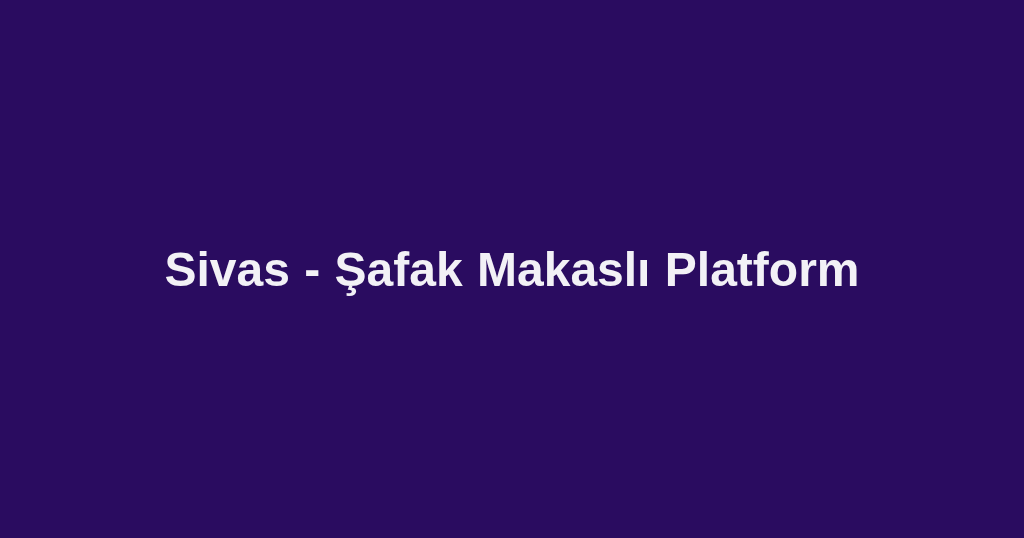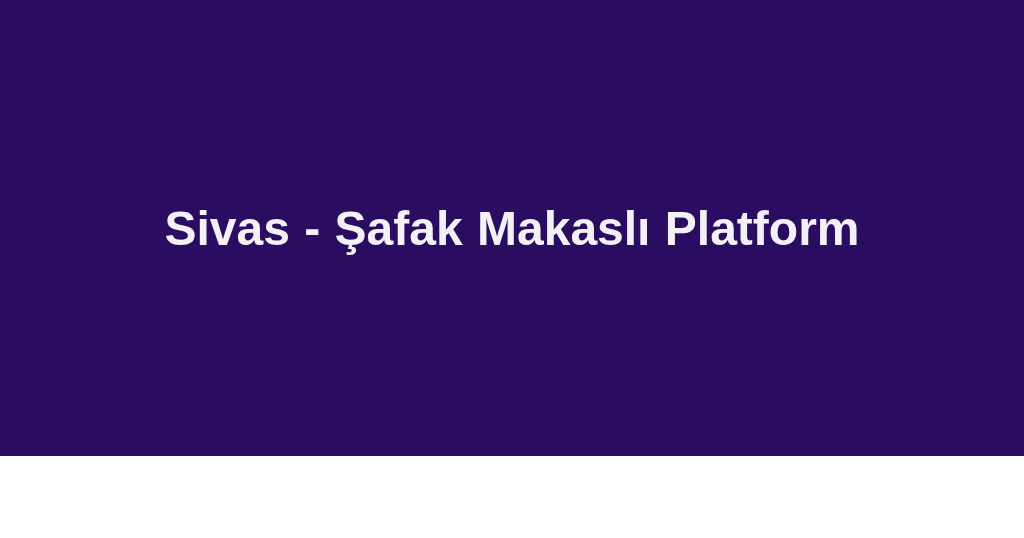--- a/index.html
+++ b/index.html
@@ -12,21 +12,21 @@
     width: 1024px;
     height: 538px;
     overflow: hidden;
     font-family: "Liberation Sans", sans-serif;
   }
 
   .banner {
     position: relative;
     box-sizing: border-box;
     width: 1024px;
-    height: 456px;
+    height: 538px;
     background-color: #2A0C60;
     display: flex;
     align-items: center;
     justify-content: center;
   }
 
   .title-block {
     width: 100%;
     padding: 0 40px;
     box-sizing: border-box;

